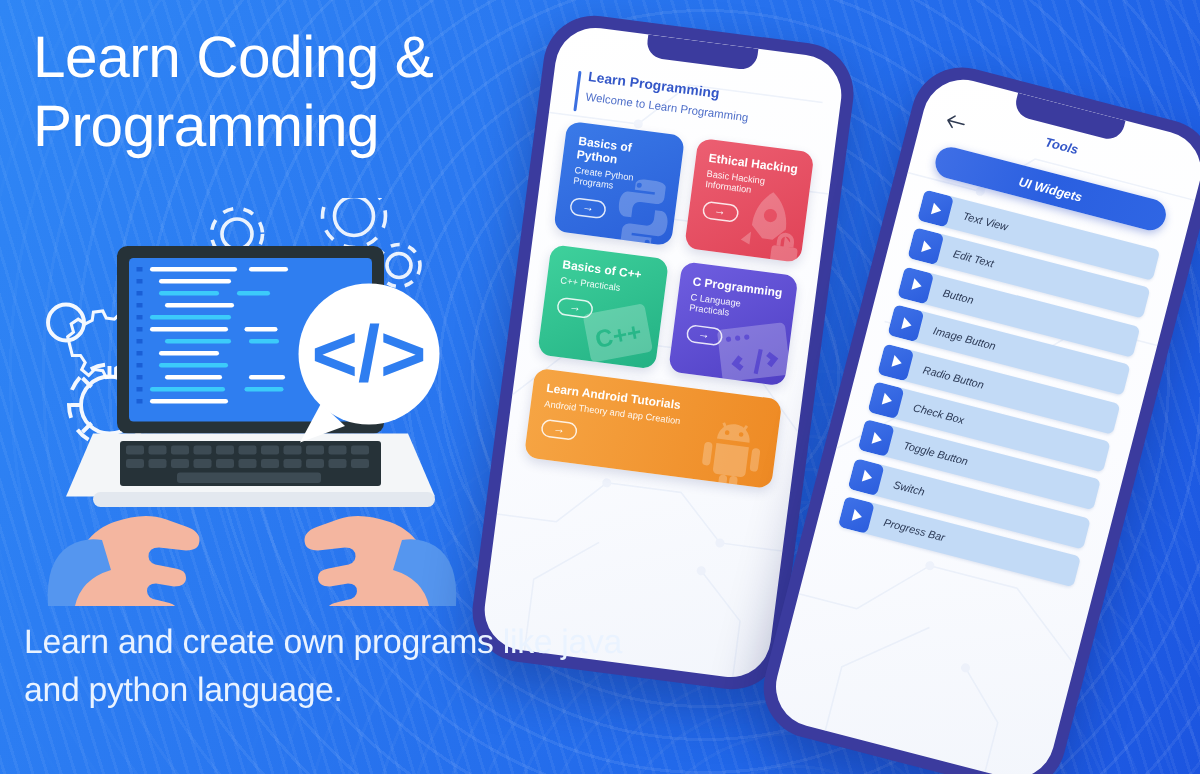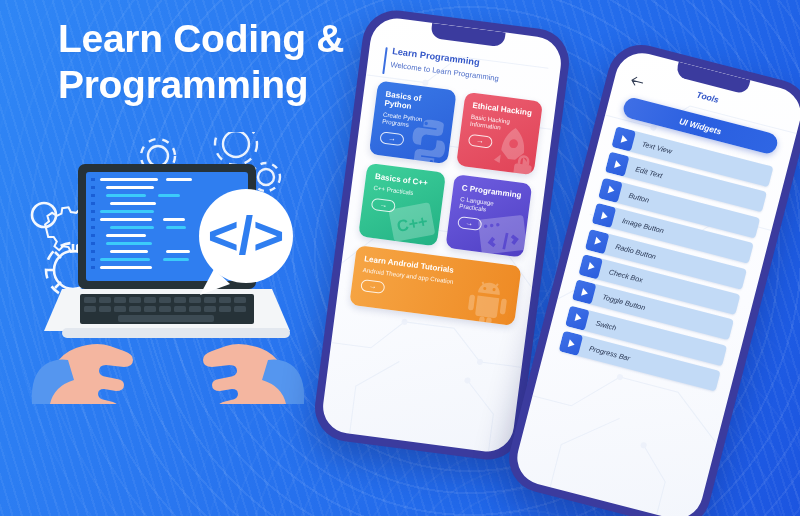--- a/index.html
+++ b/index.html
@@ -50,24 +50,23 @@
   }
 
   
   .headline {
     position: absolute;
     left: 22px; top: 16px;
     width: 340px;
     color: #ffffff;
     font-size: 39px;
     line-height: 1.17;
-    font-weight: 700;
+    font-weight: 400;
     letter-spacing: -0.3px;
     text-shadow: 0 1px 2px rgba(0,0,0,.05);
-    margin-left: 36px;
   }
   .subcaption {
     position: absolute;
     left: 16px; top: 412px;
     width: 400px;
     color: #eaf3ff;
     font-size: 22.5px;
     line-height: 1.42;
     font-weight: 300;
     letter-spacing: -0.2px;
@@ -523,14 +522,15 @@
         <div class="tool-row">
           <span class="tool-play">
               <span></span>
             </span>
           <span class="tool-label">Progress Bar</span>
         </div>
       </div>
     </div>
   </div>
 
+  <div class="subcaption">Learn and create own programs like java and python language.</div>
 
 </div>
 
 </body></html>

